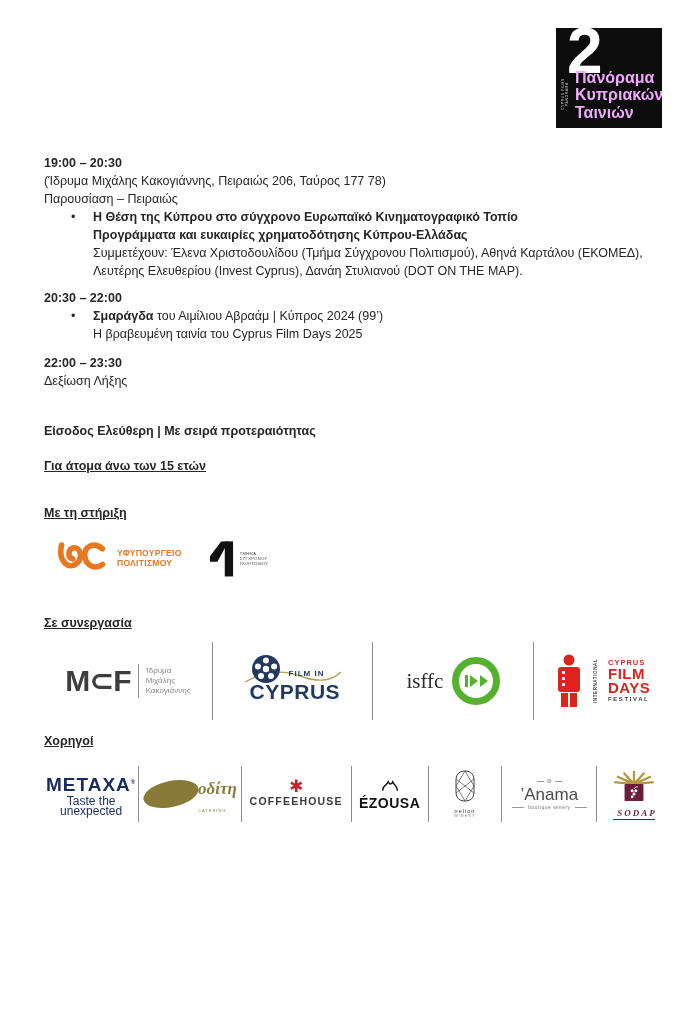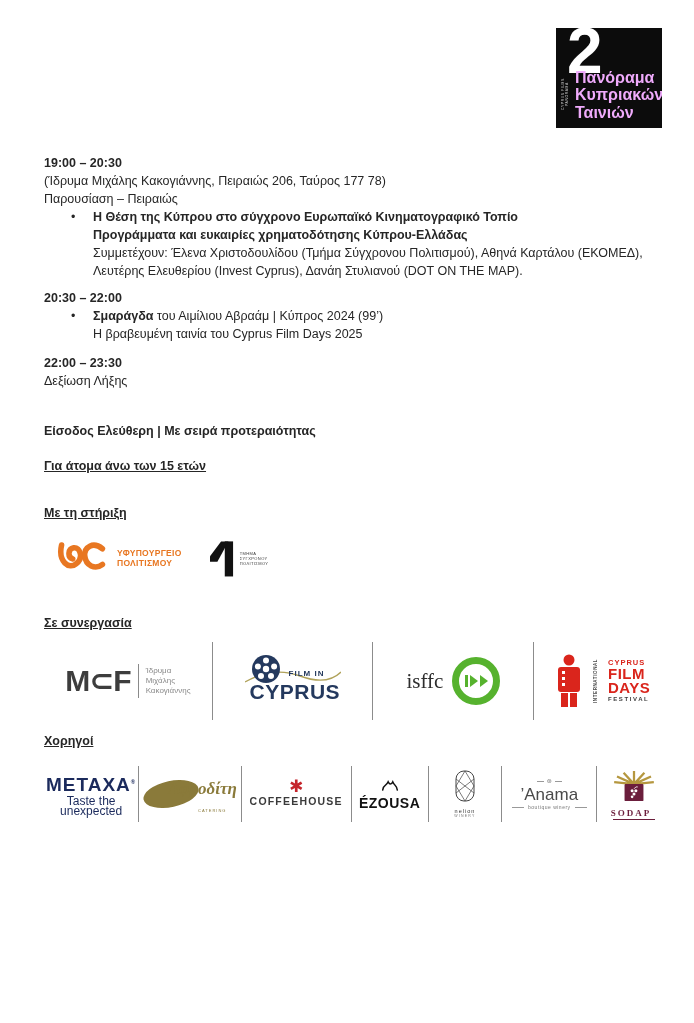--- a/index.html
+++ b/index.html
@@ -105,21 +105,21 @@
   .nelion-name{ color:#333; font-size:5.5px; line-height:6px; letter-spacing:1px; }
   .nelion-sub{ color:#777; font-size:3.5px; line-height:5px; letter-spacing:1.2px; }
   .anama{ text-align:center; color:#4a4a4a; }
   .anama-orn{ display:flex; align-items:center; justify-content:center; gap:3px;
     color:#777; font-size:6px; line-height:7px; }
   .orn-dash{ width:7px; height:1px; background:#999; }
   .anama-name{ font-family:Liberation Sans, sans-serif; font-size:17px; line-height:19px; }
   .anama-sub{ display:flex; align-items:center; justify-content:center; gap:4px;
     color:#777; font-size:5px; line-height:7px; letter-spacing:.5px; }
   .sub-dash{ width:12px; height:1px; background:#999; }
-  .sodap{ text-align:left; }
+  .sodap{ text-align:right;font-style:italic; }
   .sodap-name{ color:#6b1e3c; font-family:"Liberation Serif","DejaVu Serif",serif;
     font-weight:bold; font-size:9px; letter-spacing:2px; line-height:10px; }
   .sodap-line{ width:42px; height:1px; background:#6b1e3c; margin:1px auto 0; }
 </style>
 </head>
 <body>
 
 <div class="page">
 
   <div class="fest-logo">

